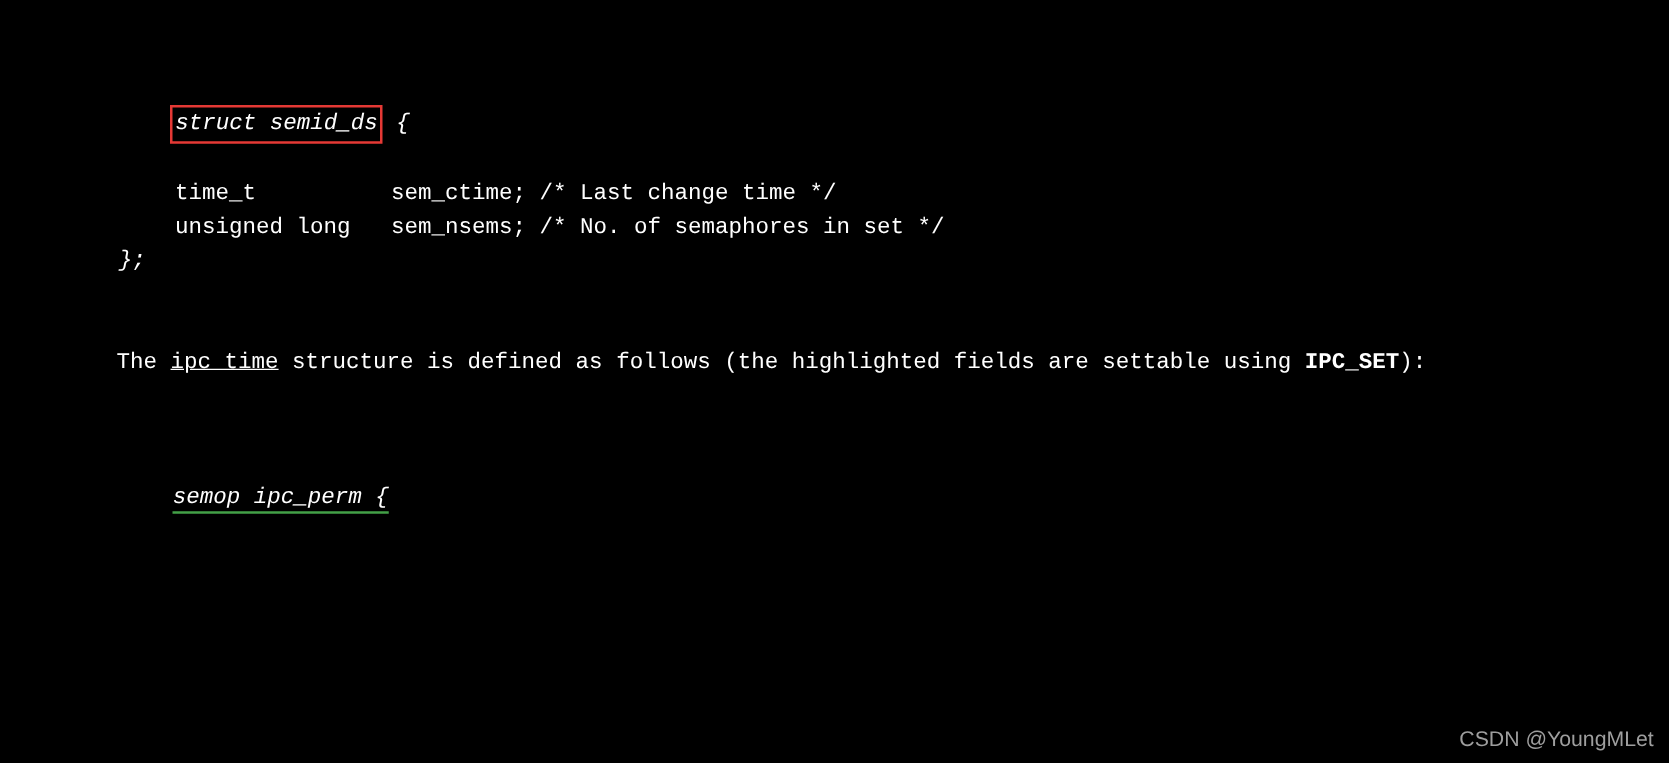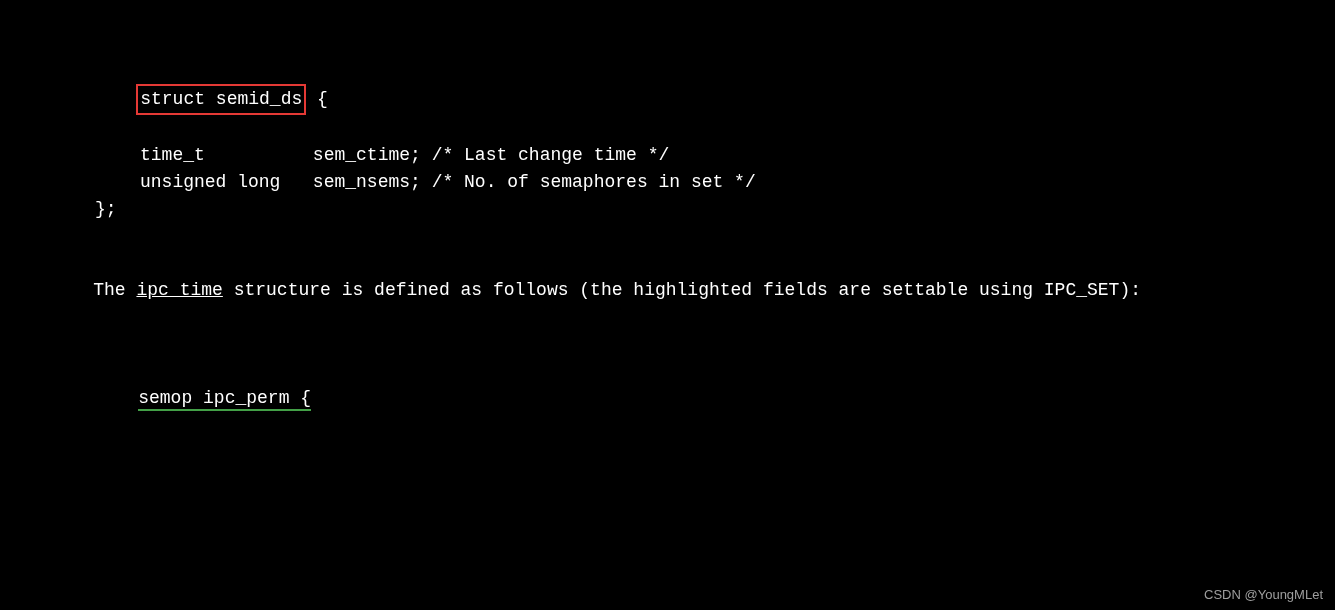--- a/index.html
+++ b/index.html
@@ -18,47 +18,48 @@
       height: 610px;
       position: relative;
     }
     .line {
       white-space: pre;
     }
     .underline {
       text-decoration: underline;
     }
     .bold {
-      font-weight: normal;
+      font-weight: bold;
     }
     .red-box {
       border: 2px solid #e53935;
       padding: 0 2px;
       display: inline-block;
       margin-left: -2px;
     }
     .green-underline {
       border-bottom: 2px solid #43a047;
       padding-bottom: 1px;
     }
     .indent-1 {
       padding-left: 45px;
+      font-style: italic;
     }
     .indent-2 {
       padding-left: 90px;
     }
     .block-spacer {
       height: 27px;
     }
     .watermark {
       position: absolute;
       bottom: 6px;
       right: 12px;
       color: #9e9e9e;
-      font-size: 13px;
+      font-size: 17px;
       font-family: Arial, sans-serif;
     }
   </style>
 </head>
 <body>
 
 <div>
 
 
   <div class="block-spacer"></div>

